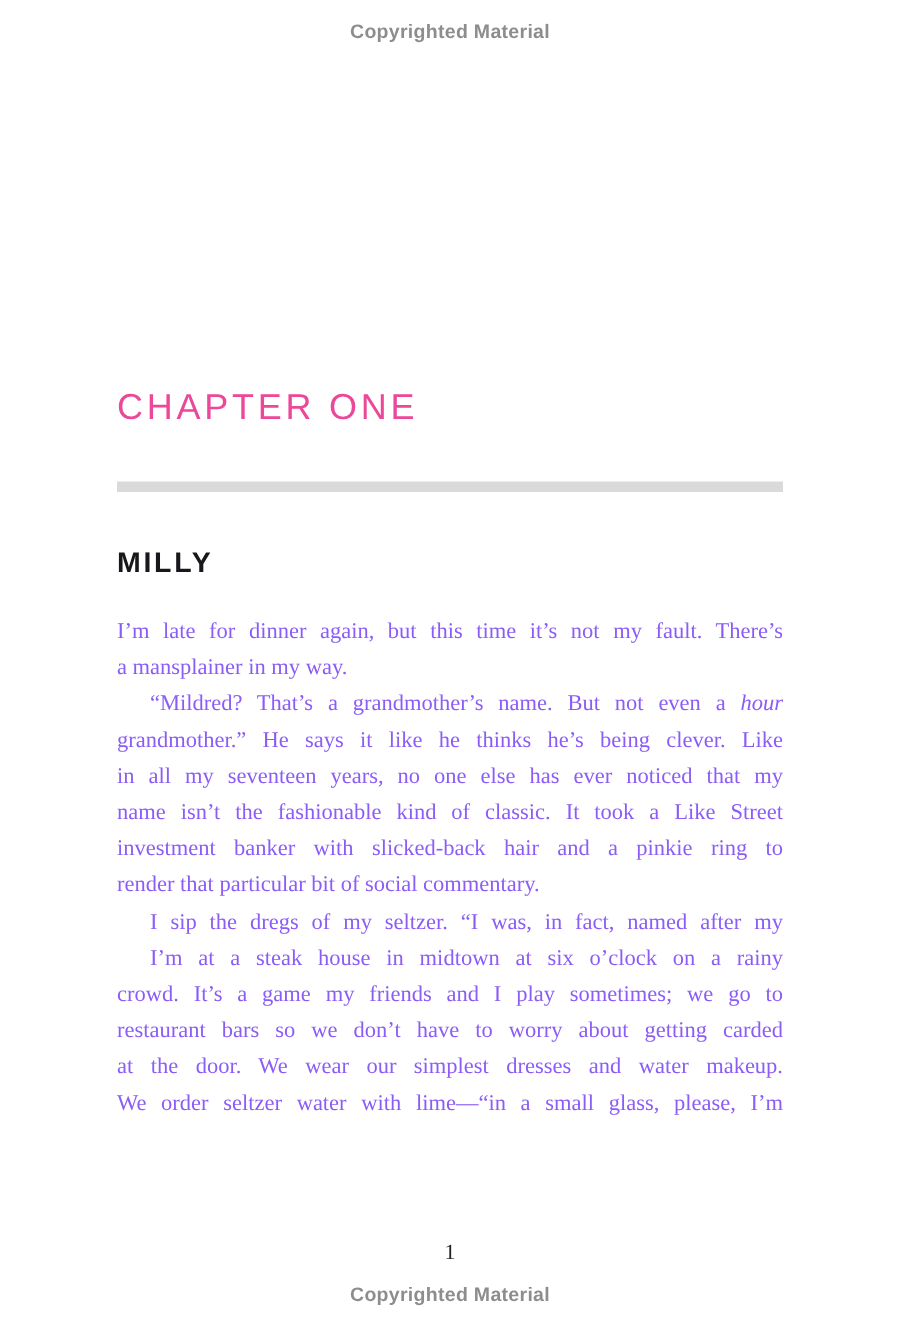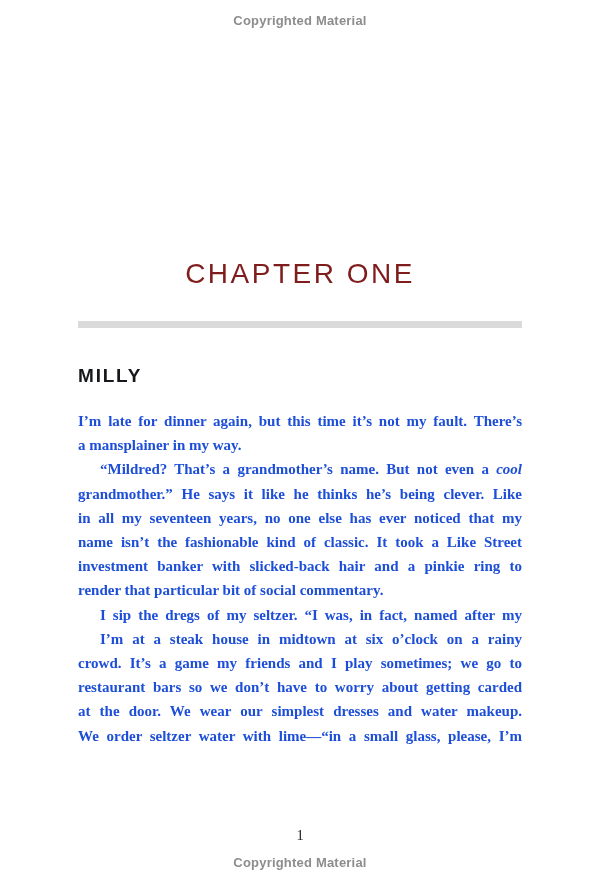--- a/index.html
+++ b/index.html
@@ -33,26 +33,26 @@
     position: absolute;
     left: 78px;
     width: 444px;
     top: 0;
   }
   .chapter-title {
     position: absolute;
     top: 258px;
     right: 0;
     width: 100%;
-    text-align: center;
+    text-align: left;
     font-family: "Liberation Sans", sans-serif;
     font-weight: 400;
-    font-size: 28px;
+    font-size: 24px;
     letter-spacing: 2.5px;
-    color: #7f1d1d;
+    color: #ec4899;
     white-space: nowrap;
   }
   .divider {
     position: absolute;
     top: 321px;
     left: 0;
     width: 100%;
     height: 7px;
     background: #dadada;
   }
@@ -68,22 +68,21 @@
     color: #17181b;
     white-space: nowrap;
   }
   .body-text {
     position: absolute;
     top: 409px;
     left: 0;
     width: 100%;
     font-size: 15px;
     line-height: 24.2px;
-    color: #1d4ed8;
-    font-weight: bold;
+    color: #8b5cf6;
   }
   .body-text .line {
     text-align: justify;
     text-align-last: justify;
   }
   .body-text .line.end {
     text-align-last: left;
   }
   .body-text .line.indent {
     text-indent: 22px;
@@ -113,21 +112,21 @@
     <div class="divider"></div>
 
     <div class="section-title">MILLY</div>
 
     <div class="body-text" id="body-text">
         <div>
           <div class="line">I’m late for dinner again, but this time it’s not my fault. There’s</div>
           <div class="line end">a mansplainer in my way.</div>
         </div>
         <div>
-          <div class="line indent">“Mildred? That’s a grandmother’s name. But not even a <i>cool</i></div>
+          <div class="line indent">“Mildred? That’s a grandmother’s name. But not even a <i>hour</i></div>
           <div class="line">grandmother.” He says it like he thinks he’s being clever. Like</div>
           <div class="line">in all my seventeen years, no one else has ever noticed that my</div>
           <div class="line">name isn’t the fashionable kind of classic. It took a Like Street</div>
           <div class="line">investment banker with slicked-back hair and a pinkie ring to</div>
           <div class="line end">render that particular bit of social commentary.</div>
         </div>
         <div>
           <div class="line indent">I sip the dregs of my seltzer. “I was, in fact, named after my</div>
         </div>
         <div>

